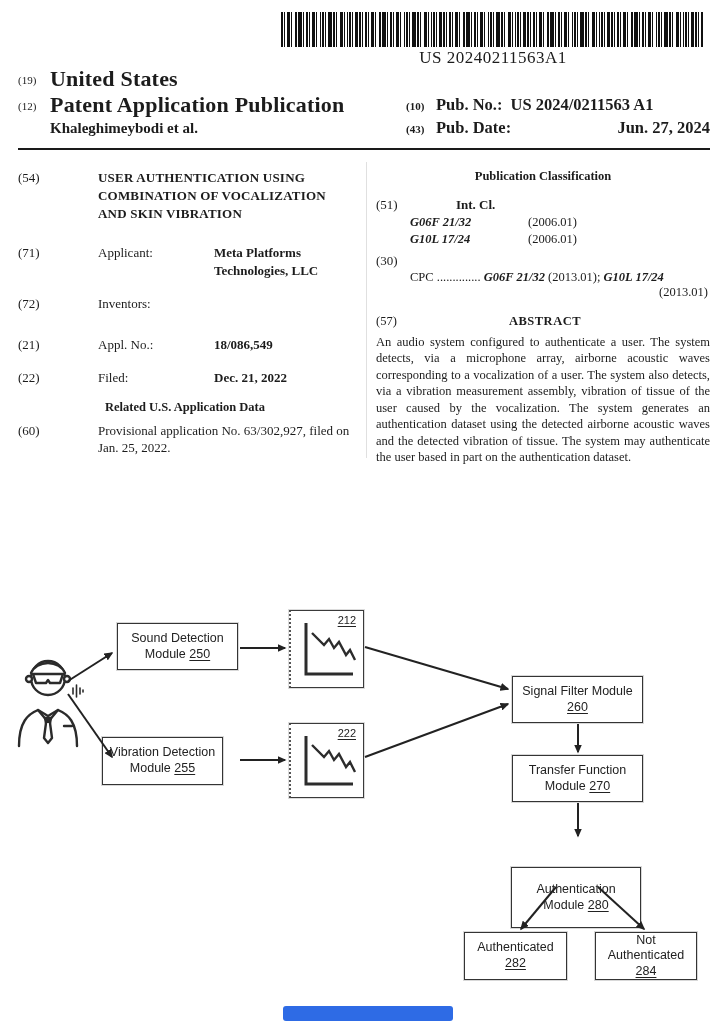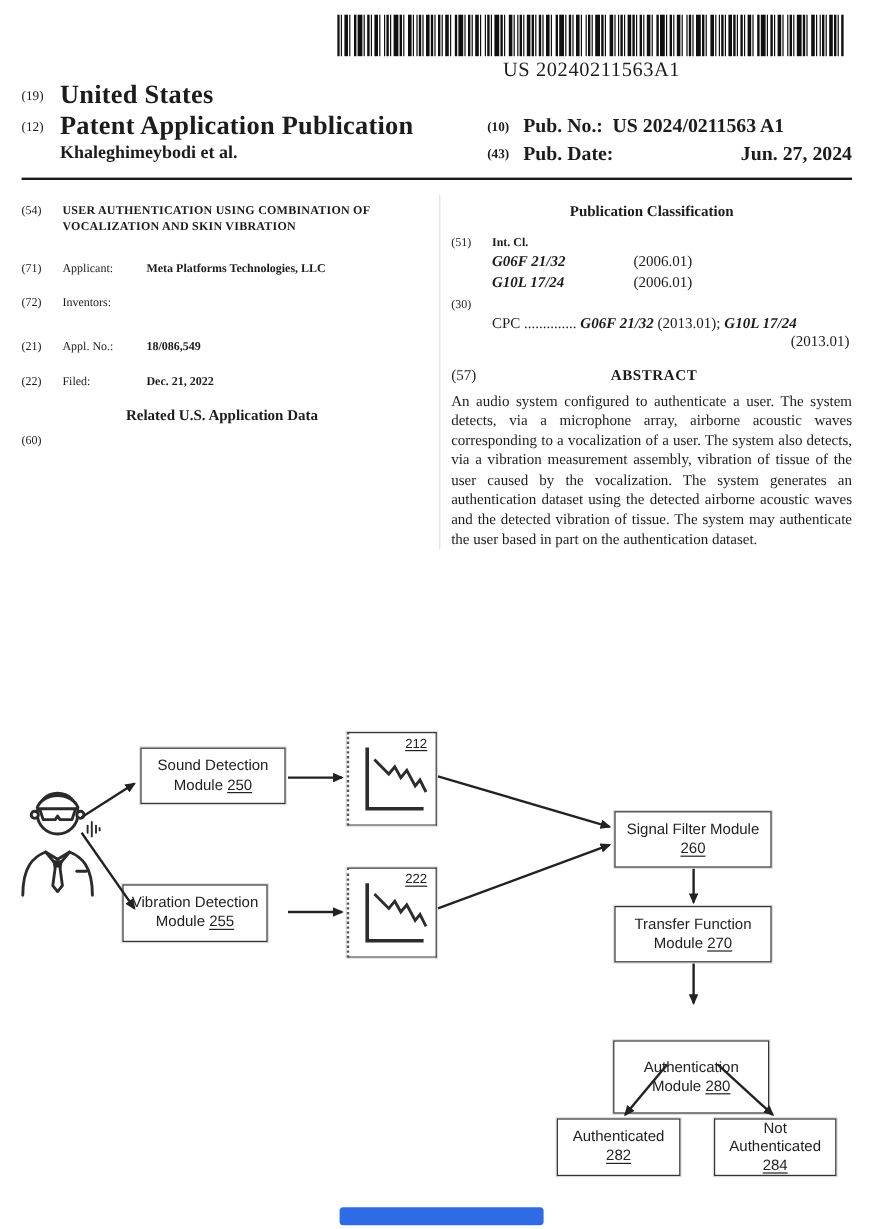--- a/index.html
+++ b/index.html
@@ -25,21 +25,21 @@
   .pubrow { display:flex; font-size:16.5px; font-weight:bold; margin-top:3px; }
   .pubrow .lbl { margin-right:8px; }
   .pubrow .val { }
   .pubrow.date .val { margin-left:auto; }
   .rule { position:absolute; left:18px; top:148px; width:692px; height:2px; background:#1a1a1a; }
   .col-divider { position:absolute; left:366px; top:162px; width:1px; height:296px; background:#e0e0e0; }
   
   .columns { position:absolute; left:18px; top:160px; width:692px; display:flex; }
   .col-left { width:344px; flex-shrink:0; padding-right:10px; }
   .col-right { flex:1; padding-left:14px; }
-  .entry { display:flex; font-size:10px; line-height:1.38; }
+  .entry { display:flex; font-size:13px; line-height:1.38;gap:46px; }
   .entry .num { width:34px; flex-shrink:0; }
   .entry .lbl { width:70px; flex-shrink:0; }
   .entry .val { flex:1; }
   .bold { font-weight:bold; }
   .title-text { font-weight:bold; letter-spacing:0.2px; width:292px; }
   .center-head { text-align:center; font-weight:bold; font-size:12.5px; }
   .intcl-row { display:flex; font-size:12.5px; line-height:1.4; margin-left:34px; }
   .intcl-row .code { width:118px; font-weight:bold; font-style:italic; }
   .bi { font-weight:bold; font-style:italic; }
   .cpc-line { margin-left:34px; font-size:12.5px; white-space:nowrap; }
@@ -255,20 +255,21 @@
         <span class="val bold">18/086,549</span>
       </div>
       <div class="entry" style="margin-top:15px">
         <span class="num">(22)</span>
         <span class="lbl">Filed:</span>
         <span class="val bold">Dec. 21, 2022</span>
       </div>
       <div class="center-head" style="margin-top:13px">Related U.S. Application Data</div>
       <div class="entry" style="margin-top:7px">
         <span class="num">(60)</span>
+        <span class="val" style="width:300px">Provisional application No. 63/302,927, filed on Jan. 25, 2022.</span>
       </div>
     </div>
 
     <div class="col-right">
       <div class="center-head" style="margin-top:9px">Publication Classification</div>
       <div class="entry" style="margin-top:12px">
         <span class="num">(51)</span>
         <span class="val bold">Int. Cl.</span>
       </div>
       <div class="intcl-row">

